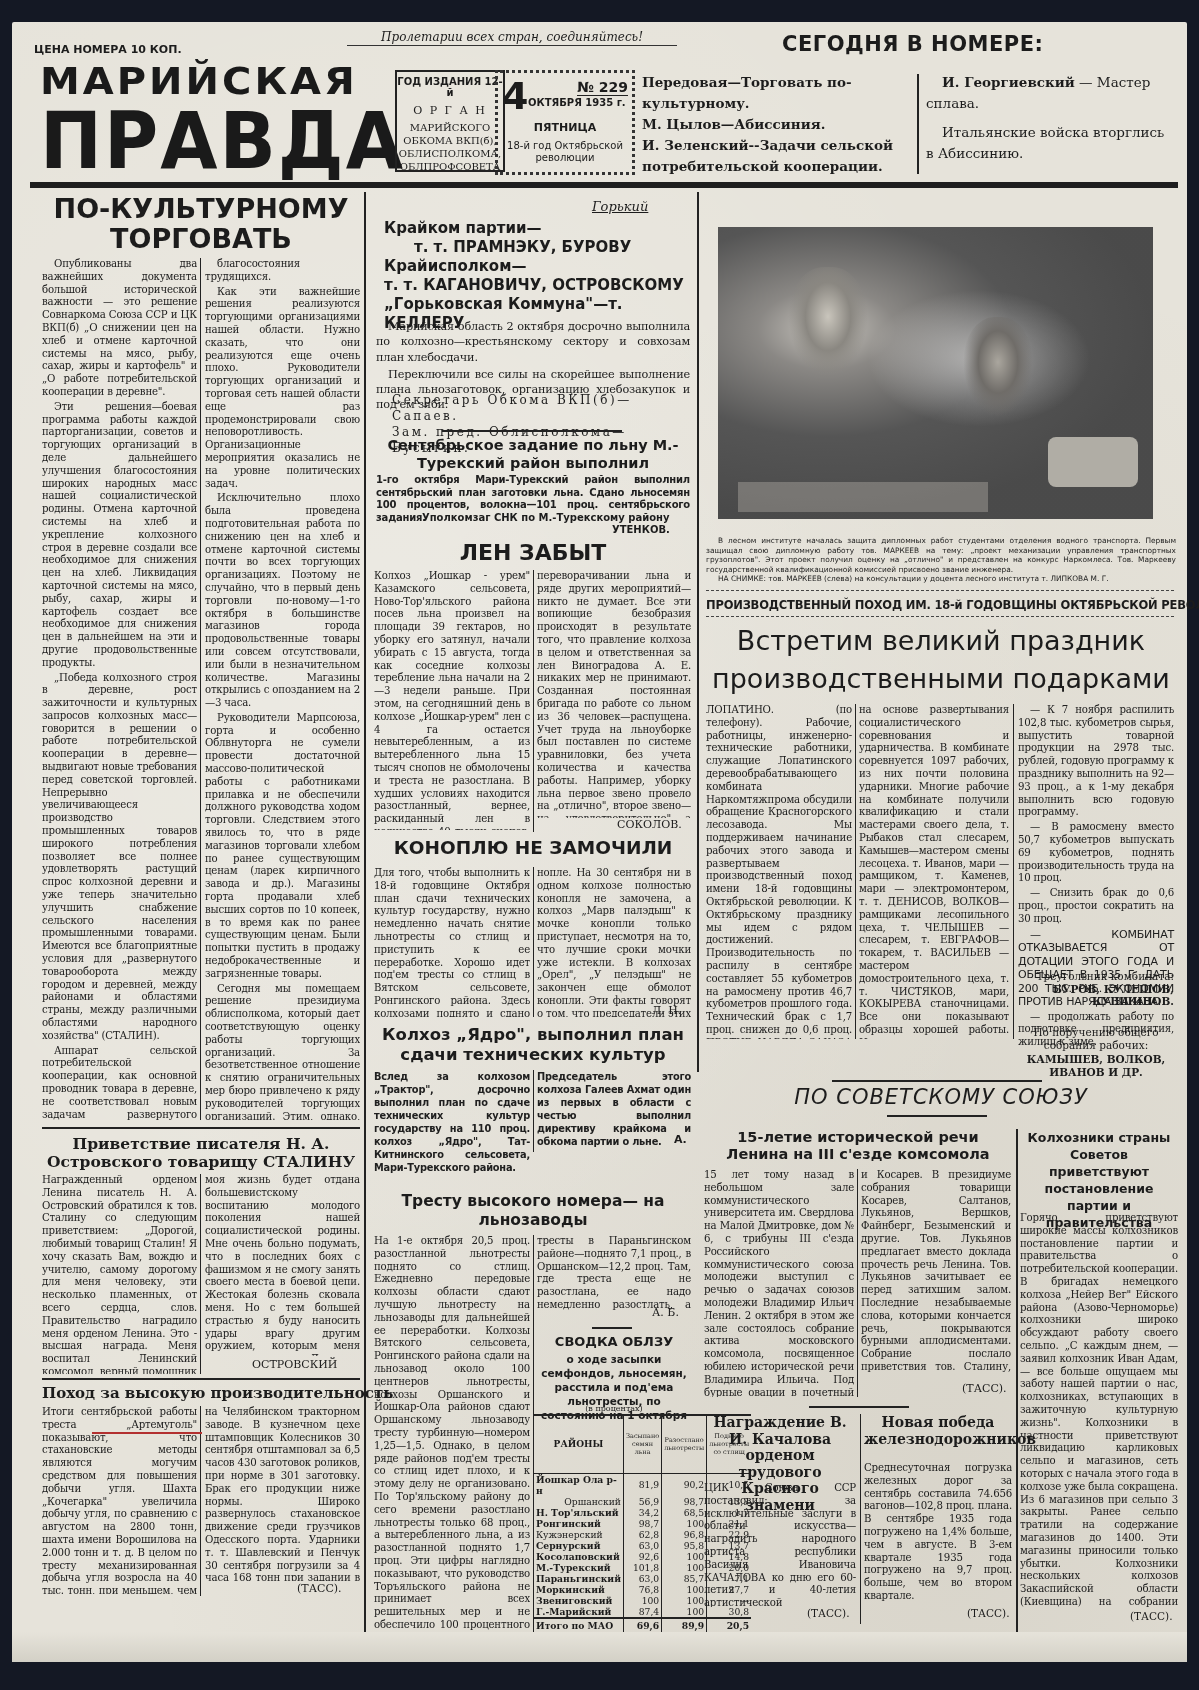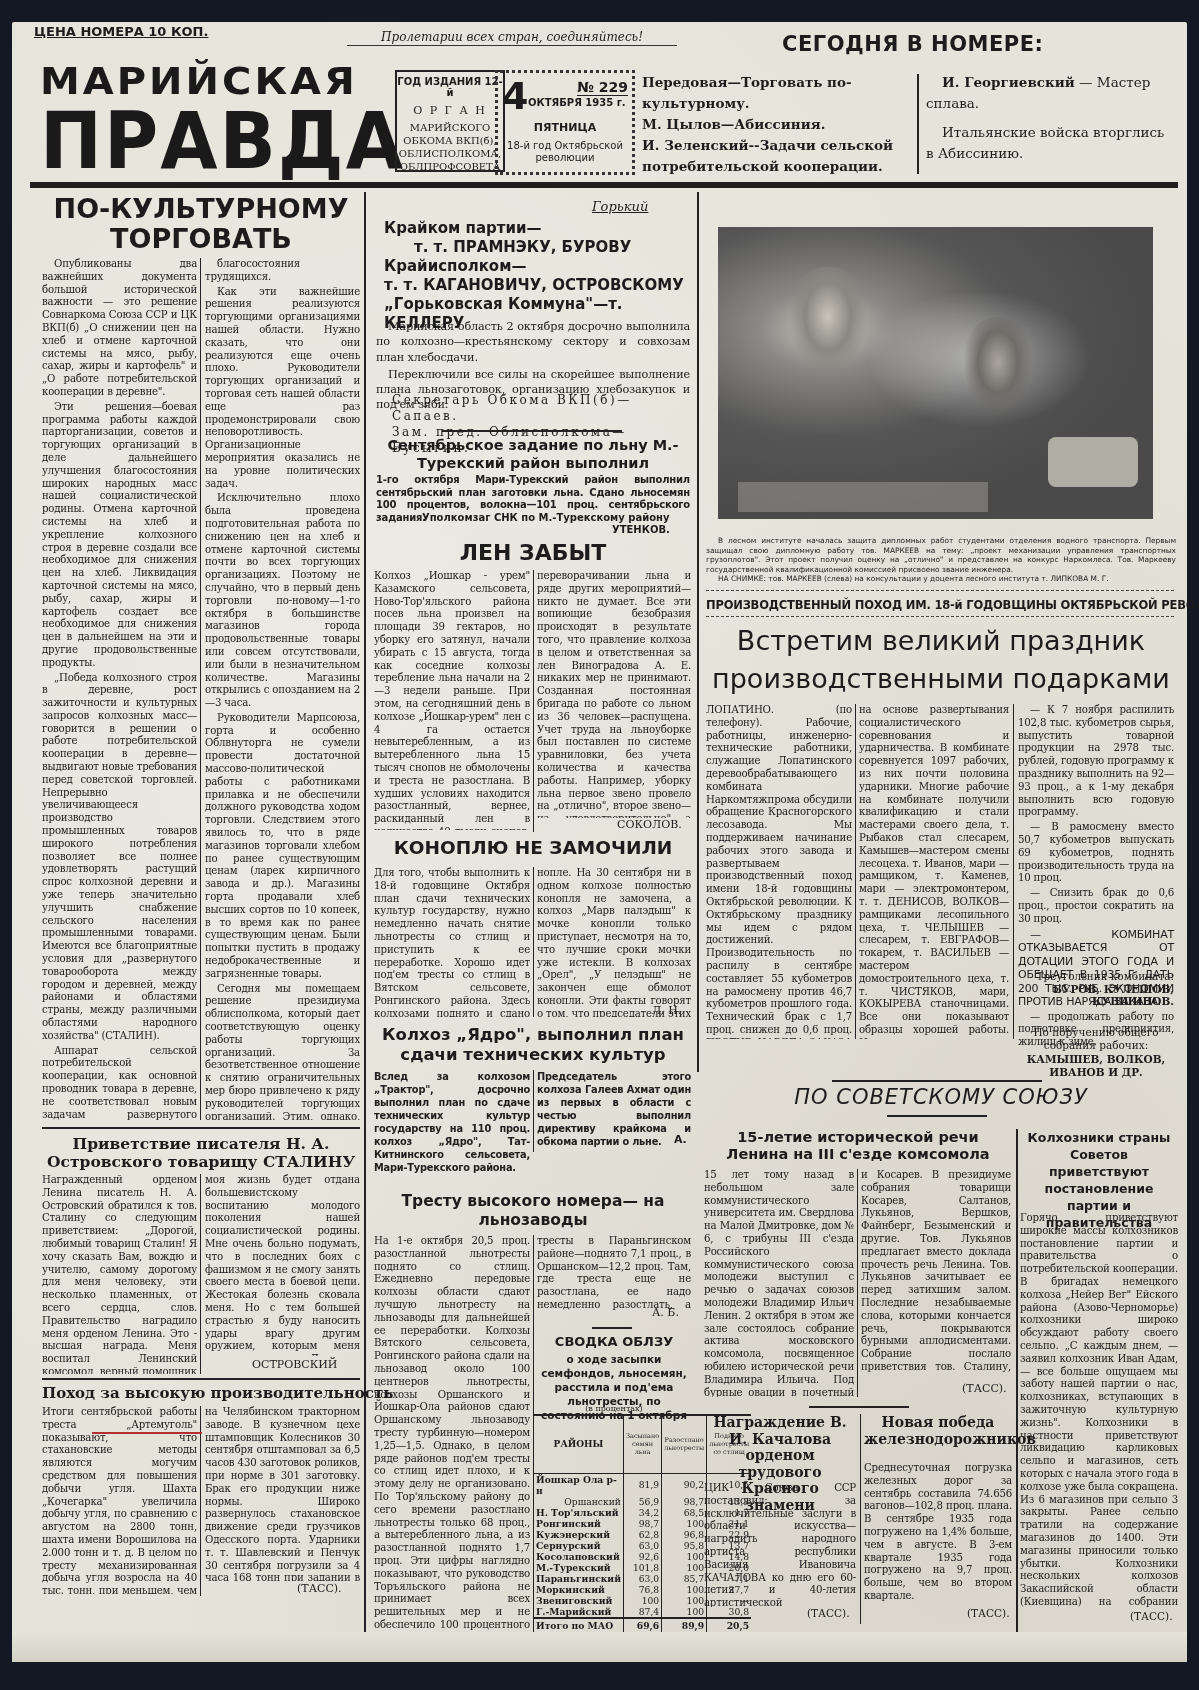--- a/index.html
+++ b/index.html
@@ -36,21 +36,21 @@
   table.sv { border-collapse: collapse; font-size: 9.2px; line-height: 11px; }
   table.sv td, table.sv th { padding: 0 2px; }
   .wavy { height: 3px; border-top: 1px dashed #444; }
   .red-underline { border-bottom: 2px solid #b3302f; }
 </style>
 </head>
 <body>
 
 <div class="page">
 
-  <div class="abs sans bold" style="left:22px;top:2px;font-size:13px;text-decoration:underline;">ЦЕНА НОМЕРА 10 КОП.</div>
+  <div class="abs sans bold" style="left:22px;top:21px;font-size:11px;">ЦЕНА НОМЕРА 10 КОП.</div>
   <div class="abs it" style="left:335px;top:8px;font-size:12px;border-bottom:1px solid #333;padding-bottom:1px;width:330px;text-align:center;">Пролетарии всех стран, соединяйтесь!</div>
 
   <div class="abs" style="left:28px;top:36px;">
     <div class="masthead-title1">МАРИЙСКАЯ</div>
     <div class="masthead-title2">ПРАВДА</div>
   </div>
 
   <div class="abs box" style="left:383px;top:48px;width:110px;height:102px;text-align:center;padding-top:4px;">
     <div class="sans bold" style="font-size:10px;">ГОД ИЗДАНИЯ 12-й</div>
     <div style="font-size:11px;letter-spacing:2px;margin-top:6px;">О Р Г А Н</div>
@@ -205,21 +205,21 @@
             <td style="border-right: 1px solid rgb(34, 34, 34); text-align: right;">68,5</td>
             <td style="text-align: right;">1,7</td>
           </tr>
           <tr>
             <td style="border-right: 1px solid rgb(34, 34, 34); font-weight: bold;">Ронгинский</td>
             <td style="border-right: 1px solid rgb(34, 34, 34); text-align: right;">98,7</td>
             <td style="border-right: 1px solid rgb(34, 34, 34); text-align: right;">100</td>
             <td style="text-align: right;">21,1</td>
           </tr>
           <tr>
-            <td style="border-right: 1px solid rgb(34, 34, 34); font-weight: bold; margin-left: 24px;">Кужэнерский</td>
+            <td style="border-right: 1px solid rgb(34, 34, 34); font-weight: normal; margin-left: 24px;">Кужэнерский</td>
             <td style="border-right: 1px solid rgb(34, 34, 34); text-align: right;">62,8</td>
             <td style="border-right: 1px solid rgb(34, 34, 34); text-align: right;">96,8</td>
             <td style="text-align: right;">22,9</td>
           </tr>
           <tr>
             <td style="border-right: 1px solid rgb(34, 34, 34); font-weight: bold;">Сернурский</td>
             <td style="border-right: 1px solid rgb(34, 34, 34); text-align: right;">63,0</td>
             <td style="border-right: 1px solid rgb(34, 34, 34); text-align: right;">95,8</td>
             <td style="text-align: right;">13,7</td>
           </tr>

